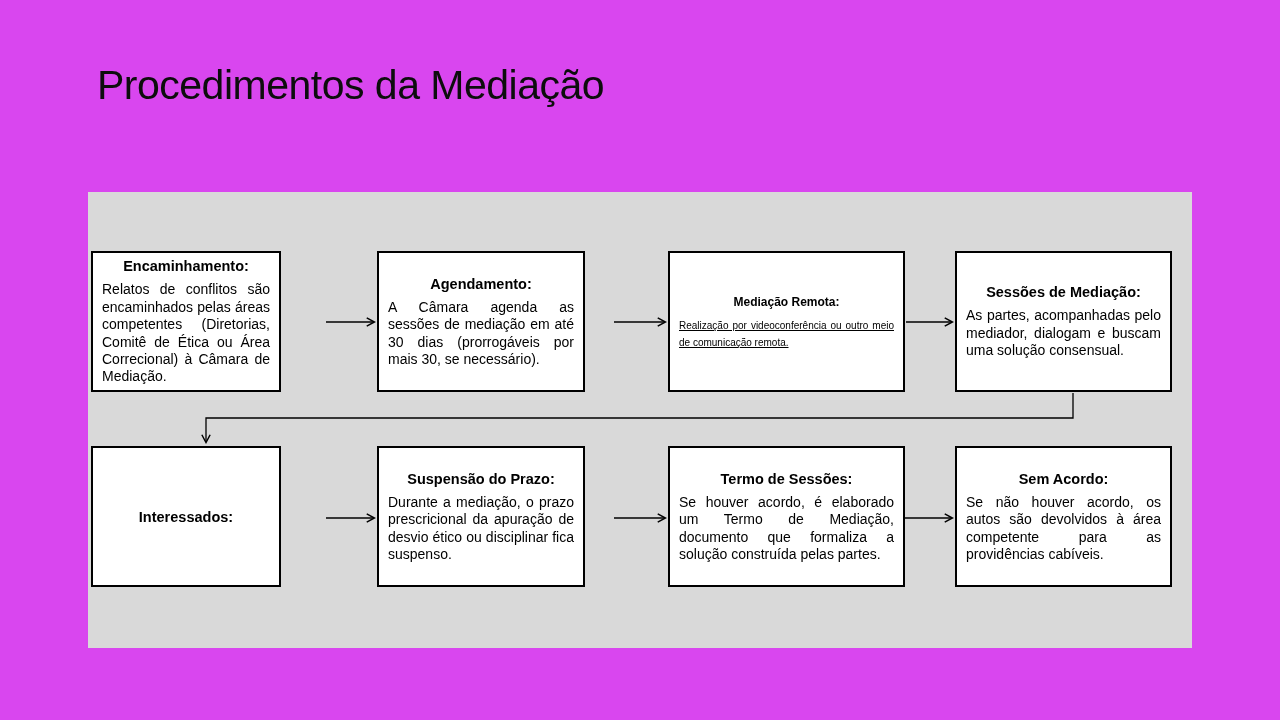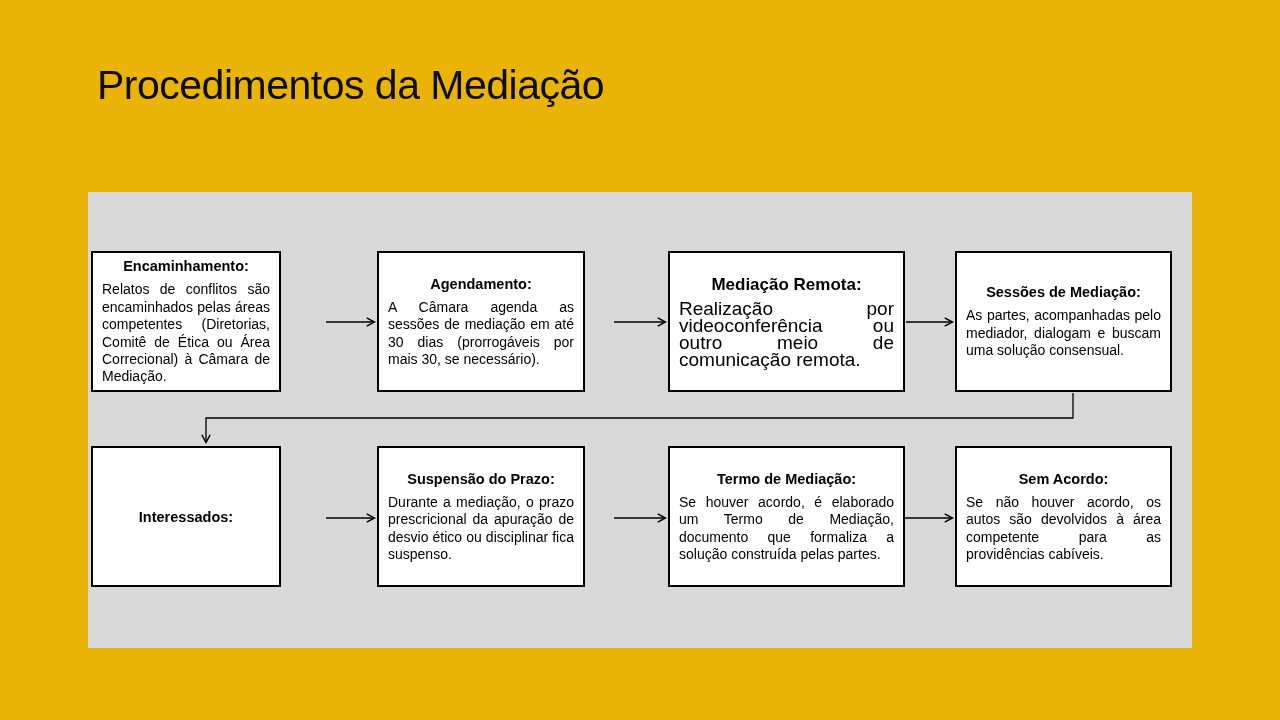--- a/index.html
+++ b/index.html
@@ -1,19 +1,19 @@
 <!DOCTYPE html>
 <html><head>
 <meta charset="utf-8">
 <style>
   html,body{margin:0;padding:0;background:#ffffff;}
   .slide{
     position:relative;
     width:1280px;height:720px;
-    background:#eab308;
+    background:#d946ef;
     font-family:"Liberation Sans", sans-serif;
     color:#000000;
     overflow:hidden;
   }
   .slide-title{
     position:absolute;
     left:97px;top:62px;
     margin:0;
     font-size:41px;
     font-weight:400;
@@ -49,22 +49,22 @@
     font-weight:700;
     text-align:center;
     line-height:18px;
   }
   .box-body{
     font-size:14px;
     line-height:17.4px;
     text-align:justify;
     text-align-last:left;
   }
-  .flow-box.small .box-title{font-size:17px;}
-  .flow-box.small .box-body{font-size:19px;line-height:17px;}
+  .flow-box.small .box-title{font-size:12px;}
+  .flow-box.small .box-body{font-size:10px;line-height:17px;text-decoration:underline;}
   .arrow-layer{
     position:absolute;
     left:0;top:0;
     width:1280px;height:720px;
     pointer-events:none;
   }
 </style>
 </head>
 <body>
 
@@ -97,21 +97,21 @@
   <div class="flow-box r2 c1">
     <div class="box-title">Interessados:</div>
   </div>
 
   <div class="flow-box r2 c2">
     <div class="box-title">Suspensão do Prazo:</div>
     <div class="box-body">Durante a mediação, o prazo prescricional da apuração de desvio ético ou disciplinar fica suspenso.</div>
   </div>
 
   <div class="flow-box r2 c3">
-    <div class="box-title">Termo de Mediação:</div>
+    <div class="box-title">Termo de Sessões:</div>
     <div class="box-body">Se houver acordo, é elaborado um Termo de Mediação, documento que formaliza a solução construída pelas partes.</div>
   </div>
 
   <div class="flow-box r2 c4">
     <div class="box-title">Sem Acordo:</div>
     <div class="box-body">Se não houver acordo, os autos são devolvidos à área competente para as providências cabíveis.</div>
   </div>
 
   <svg class="arrow-layer" viewBox="0 0 1280 720" xmlns="http://www.w3.org/2000/svg">
     <defs>

